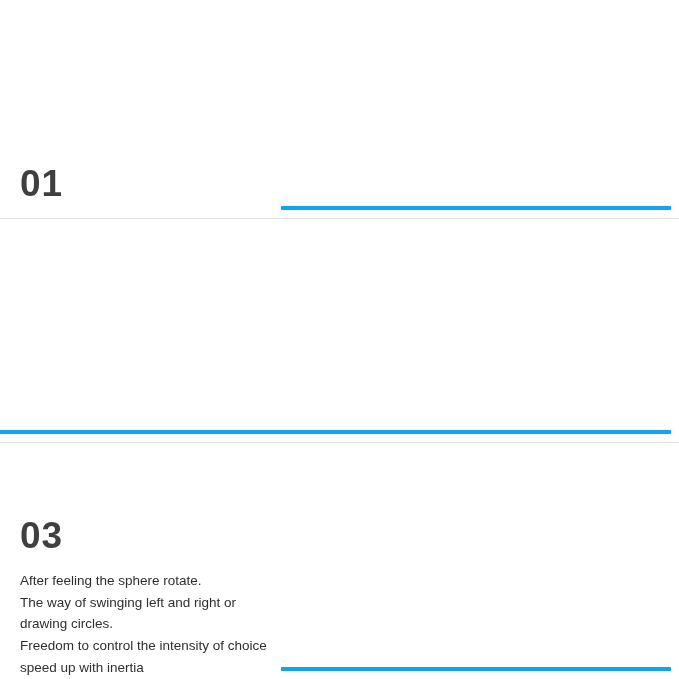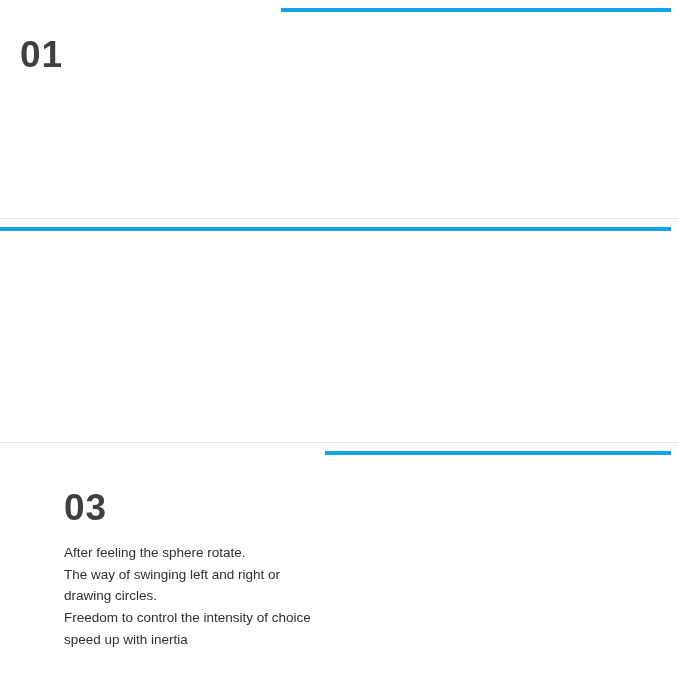--- a/index.html
+++ b/index.html
@@ -17,27 +17,27 @@
     width: 679px;
     height: 679px;
     background: #ffffff;
     position: relative;
     display: flex;
     flex-direction: column;
   }
   .step-row {
     display: flex;
     flex-direction: row;
-    align-items: flex-start;
+    align-items: flex-end;
     position: relative;
     box-sizing: border-box;
   }
   .row-1 { height: 219px; }
   .row-2 { height: 223px; }
-  .row-3 { height: 237px; margin-left: 44px; }
+  .row-3 { height: 237px; }
 
   .divider {
     height: 1px;
     background: #e3e3e3;
     width: 100%;
   }
 
   .text-col {
     width: 281px;
     box-sizing: border-box;

